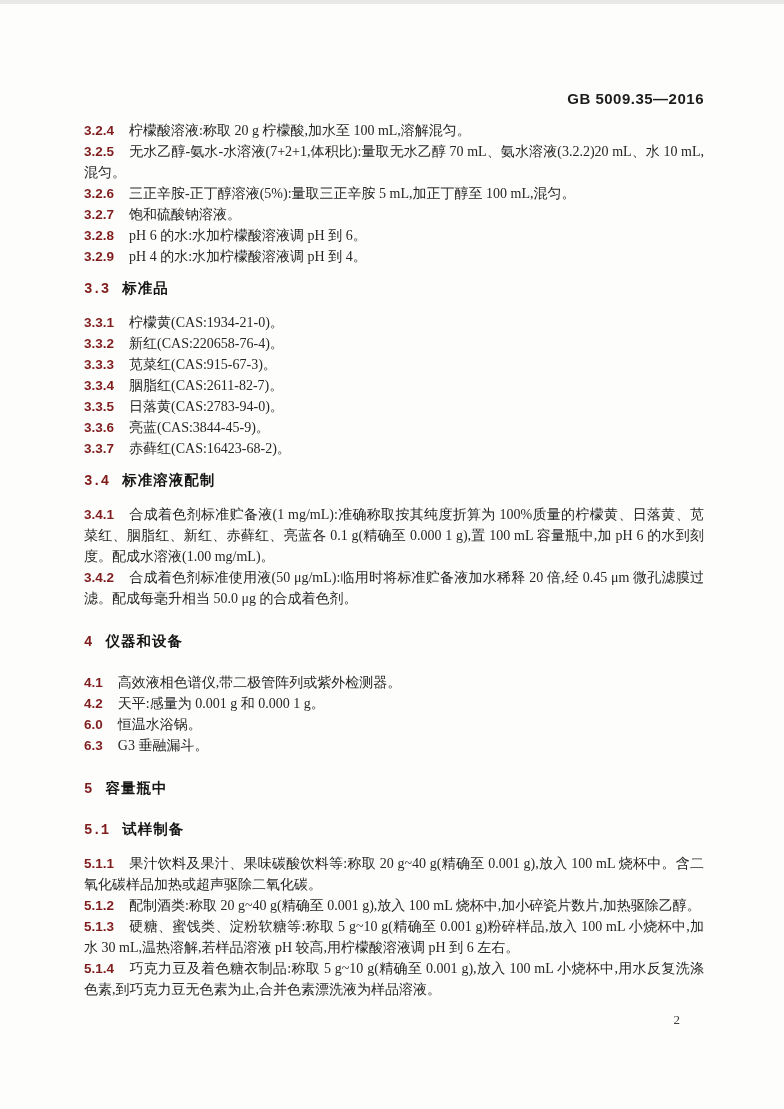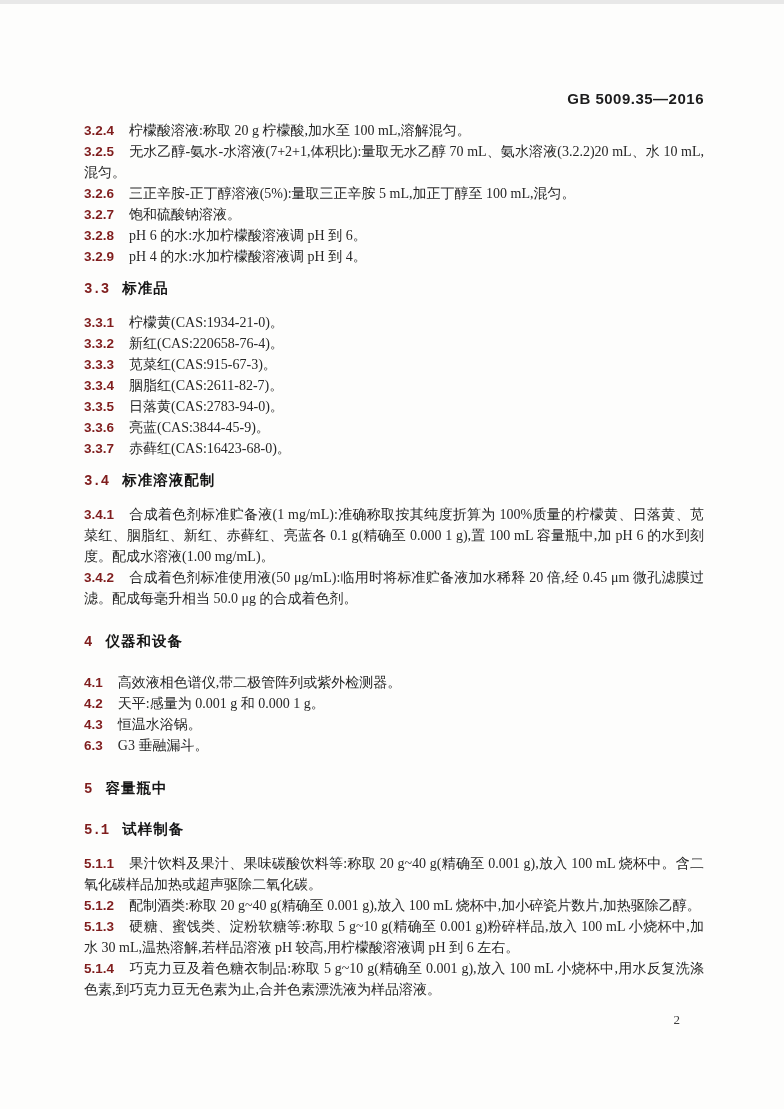--- a/index.html
+++ b/index.html
@@ -89,28 +89,28 @@
         <p class="blk item"><span class="num">3.2.7</span><span class="txt">饱和硫酸钠溶液。</span></p>
         <p class="blk item"><span class="num">3.2.8</span><span class="txt">pH 6 的水:水加柠檬酸溶液调 pH 到 6。</span></p>
         <p class="blk item"><span class="num">3.2.9</span><span class="txt">pH 4 的水:水加柠檬酸溶液调 pH 到 4。</span></p>
         <p class="blk h2"><span class="num">3.3</span><span class="txt">标准品</span></p>
         <p class="blk item"><span class="num">3.3.1</span><span class="txt">柠檬黄(CAS:1934-21-0)。</span></p>
         <p class="blk item"><span class="num">3.3.2</span><span class="txt">新红(CAS:220658-76-4)。</span></p>
         <p class="blk item"><span class="num">3.3.3</span><span class="txt">苋菜红(CAS:915-67-3)。</span></p>
         <p class="blk item"><span class="num">3.3.4</span><span class="txt">胭脂红(CAS:2611-82-7)。</span></p>
         <p class="blk item"><span class="num">3.3.5</span><span class="txt">日落黄(CAS:2783-94-0)。</span></p>
         <p class="blk item"><span class="num">3.3.6</span><span class="txt">亮蓝(CAS:3844-45-9)。</span></p>
-        <p class="blk item"><span class="num">3.3.7</span><span class="txt">赤藓红(CAS:16423-68-0)。</span></p>
+        <p class="blk item"><span class="num">3.3.7</span><span class="txt">赤藓红(CAS:16423-68-2)。</span></p>
         <p class="blk h2"><span class="num">3.4</span><span class="txt">标准溶液配制</span></p>
         <p class="blk item"><span class="num">3.4.1</span><span class="txt">合成着色剂标准贮备液(1 mg/mL):准确称取按其纯度折算为 100%质量的柠檬黄、日落黄、苋菜红、胭脂红、新红、赤藓红、亮蓝各 0.1 g(精确至 0.000 1 g),置 100 mL 容量瓶中,加 pH 6 的水到刻度。配成水溶液(1.00 mg/mL)。</span></p>
         <p class="blk item"><span class="num">3.4.2</span><span class="txt">合成着色剂标准使用液(50 μg/mL):临用时将标准贮备液加水稀释 20 倍,经 0.45 μm 微孔滤膜过滤。配成每毫升相当 50.0 μg 的合成着色剂。</span></p>
         <p class="blk h1"><span class="num">4</span><span class="txt">仪器和设备</span></p>
         <p class="blk item"><span class="num">4.1</span><span class="txt">高效液相色谱仪,带二极管阵列或紫外检测器。</span></p>
         <p class="blk item"><span class="num">4.2</span><span class="txt">天平:感量为 0.001 g 和 0.000 1 g。</span></p>
-        <p class="blk item"><span class="num">4.3</span><span class="txt">恒温水浴锅。</span></p>
+        <p class="blk item"><span class="num">6.0</span><span class="txt">恒温水浴锅。</span></p>
         <p class="blk item"><span class="num">6.3</span><span class="txt">G3 垂融漏斗。</span></p>
         <p class="blk h1"><span class="num">5</span><span class="txt">容量瓶中</span></p>
         <p class="blk h2"><span class="num">5.1</span><span class="txt">试样制备</span></p>
         <p class="blk item"><span class="num">5.1.1</span><span class="txt">果汁饮料及果汁、果味碳酸饮料等:称取 20 g~40 g(精确至 0.001 g),放入 100 mL 烧杯中。含二氧化碳样品加热或超声驱除二氧化碳。</span></p>
         <p class="blk item"><span class="num">5.1.2</span><span class="txt">配制酒类:称取 20 g~40 g(精确至 0.001 g),放入 100 mL 烧杯中,加小碎瓷片数片,加热驱除乙醇。</span></p>
         <p class="blk item"><span class="num">5.1.3</span><span class="txt">硬糖、蜜饯类、淀粉软糖等:称取 5 g~10 g(精确至 0.001 g)粉碎样品,放入 100 mL 小烧杯中,加水 30 mL,温热溶解,若样品溶液 pH 较高,用柠檬酸溶液调 pH 到 6 左右。</span></p>
         <p class="blk item"><span class="num">5.1.4</span><span class="txt">巧克力豆及着色糖衣制品:称取 5 g~10 g(精确至 0.001 g),放入 100 mL 小烧杯中,用水反复洗涤色素,到巧克力豆无色素为止,合并色素漂洗液为样品溶液。</span></p>
       </div>
   </div>
   <div class="page-footer">

